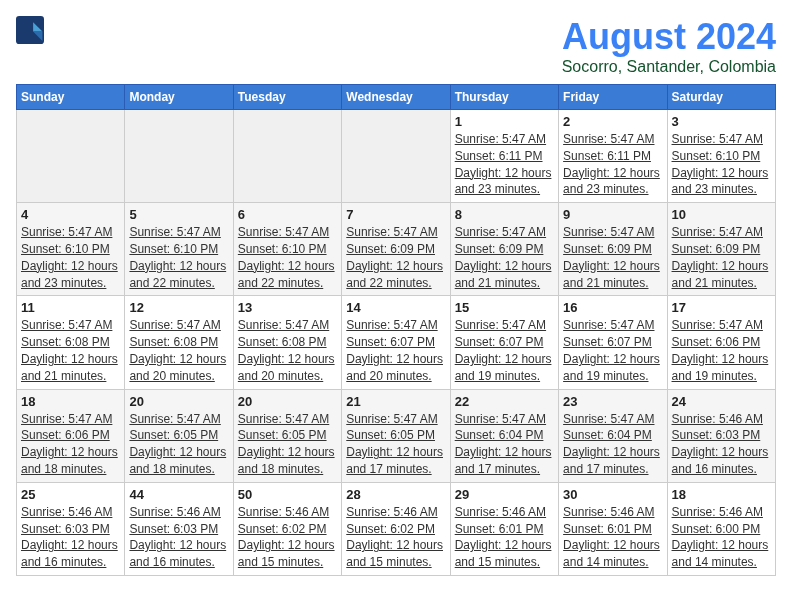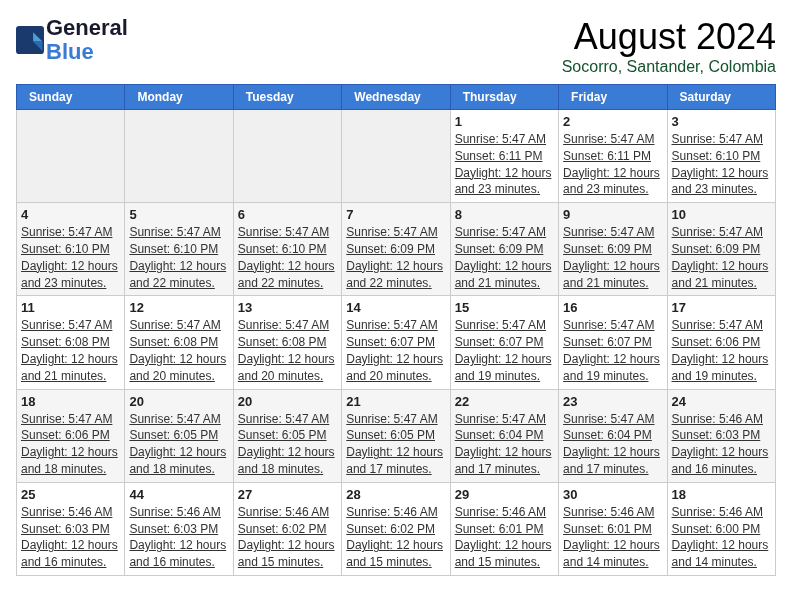--- a/index.html
+++ b/index.html
@@ -32,37 +32,37 @@
     .logo-icon {
       width: 28px;
       height: 28px;
       margin-right: 2px;
     }
     .title-block {
       text-align: right;
     }
     .title-block h1 {
       font-size: 36px;
-      font-weight: normal;
-      color: #000000;
+      font-weight: bold;
+      color: #3b82f6;
     }
     .title-block h2 {
       font-size: 16px;
       font-weight: normal;
       color: #14532d;
     }
     .calendar {
       width: 100%;
       border-collapse: collapse;
       font-size: 11px;
     }
     .calendar thead tr th {
       background-color: #3a7bd5;
       color: #fff;
-      padding: 5px 12px;
+      padding: 5px 4px;
       text-align: left;
       font-size: 12px;
       font-weight: bold;
       border: 1px solid #2a5bb5;
     }
     .calendar tbody tr td {
       vertical-align: top;
       border: 1px solid #ccc;
       padding: 4px 4px;
       width: 108px;
@@ -99,23 +99,20 @@
 </head>
 <body>
 
 <div class="header">
   <div class="logo">
     <svg class="logo-icon" viewBox="0 0 36 36">
       <rect width="36" height="36" rx="4" fill="#1a3a6e"></rect>
       <polygon points="22,8 34,20 22,20" fill="#4a9fd5"></polygon>
       <polygon points="22,20 34,20 34,32" fill="#2a6aad"></polygon>
     </svg>
-    <div class="logo-text">
-      General<br><span>Blue</span>
-    </div>
   </div>
   <div class="title-block">
     <h1>August 2024</h1>
     <h2>Socorro, Santander, Colombia</h2>
   </div>
 </div>
 
 <table class="calendar">
   <thead>
     <tr>
@@ -318,21 +315,21 @@
 and 16 minutes.</div>
         </td>
         <td>
           <span class="day-number">44</span>
           <div class="day-info" style="white-space: pre-line;">Sunrise: 5:46 AM
 Sunset: 6:03 PM
 Daylight: 12 hours
 and 16 minutes.</div>
         </td>
         <td>
-          <span class="day-number">27</span>
+          <span class="day-number">50</span>
           <div class="day-info" style="white-space: pre-line;">Sunrise: 5:46 AM
 Sunset: 6:02 PM
 Daylight: 12 hours
 and 15 minutes.</div>
         </td>
         <td>
           <span class="day-number">28</span>
           <div class="day-info" style="white-space: pre-line;">Sunrise: 5:46 AM
 Sunset: 6:02 PM
 Daylight: 12 hours

